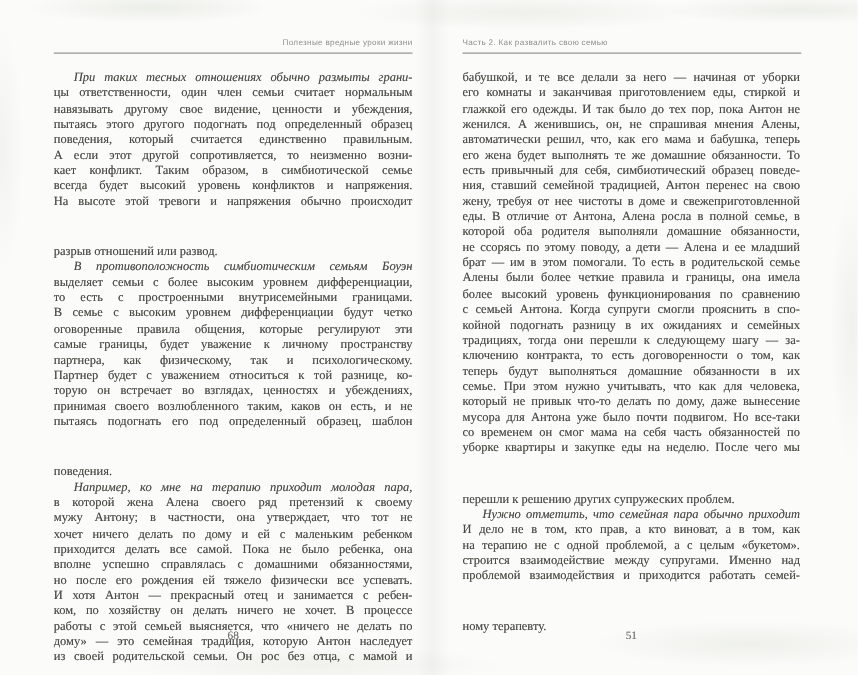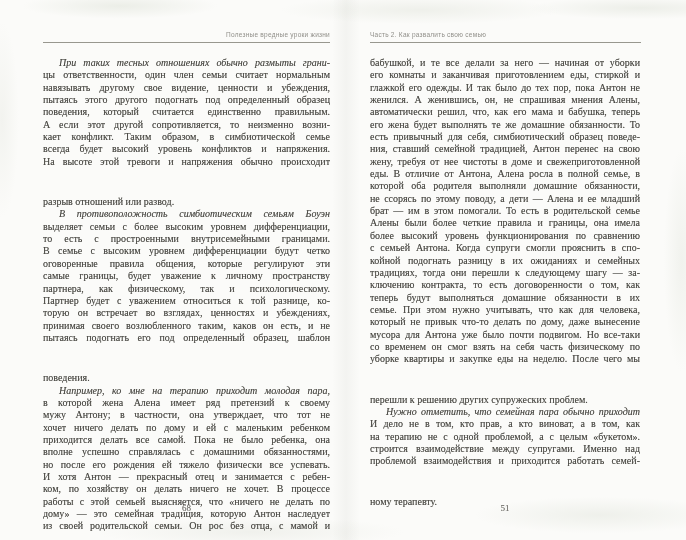--- a/index.html
+++ b/index.html
@@ -126,21 +126,21 @@
         <div class="line">В семье с высоким уровнем дифференциации будут четко</div>
         <div class="line">оговоренные правила общения, которые регулируют эти</div>
         <div class="line">самые границы, будет уважение к личному пространству</div>
         <div class="line">партнера, как физическому, так и психологическому.</div>
         <div class="line">Партнер будет с уважением относиться к той разнице, ко-</div>
         <div class="line">торую он встречает во взглядах, ценностях и убеждениях,</div>
         <div class="line">принимая своего возлюбленного таким, каков он есть, и не</div>
         <div class="line">пытаясь подогнать его под определенный образец, шаблон</div>
         <div class="line para-end">поведения.</div>
         <div class="line indent">Например, ко мне на терапию приходит молодая пара,</div>
-        <div class="line">в которой жена Алена имеет ряд претензий к своему</div>
+        <div class="line">в которой жена Алена своего ряд претензий к своему</div>
         <div class="line">мужу Антону; в частности, она утверждает, что тот не</div>
         <div class="line">хочет ничего делать по дому и ей с маленьким ребенком</div>
         <div class="line">приходится делать все самой. Пока не было ребенка, она</div>
         <div class="line">вполне успешно справлялась с домашними обязанностями,</div>
         <div class="line">но после его рождения ей тяжело физически все успевать.</div>
         <div class="line">И хотя Антон — прекрасный отец и занимается с ребен-</div>
         <div class="line">ком, по хозяйству он делать ничего не хочет. В процессе</div>
         <div class="line">работы с этой семьей выясняется, что «ничего не делать по</div>
         <div class="line">дому» — это семейная традиция, которую Антон наследует</div>
         <div class="line">из своей родительской семьи. Он рос без отца, с мамой и</div>
@@ -170,21 +170,21 @@
         <div class="line">Алены были более четкие правила и границы, она имела</div>
         <div class="line">более высокий уровень функционирования по сравнению</div>
         <div class="line">с семьей Антона. Когда супруги смогли прояснить в спо-</div>
         <div class="line">койной подогнать разницу в их ожиданиях и семейных</div>
         <div class="line">традициях, тогда они перешли к следующему шагу — за-</div>
         <div class="line">ключению контракта, то есть договоренности о том, как</div>
         <div class="line">теперь будут выполняться домашние обязанности в их</div>
         <div class="line">семье. При этом нужно учитывать, что как для человека,</div>
         <div class="line">который не привык что-то делать по дому, даже вынесение</div>
         <div class="line">мусора для Антона уже было почти подвигом. Но все-таки</div>
-        <div class="line">со временем он смог взять на себя часть физическому по</div>
+        <div class="line">со временем он смог мама на себя часть обязанностей по</div>
         <div class="line">уборке квартиры и закупке еды на неделю. После чего мы</div>
         <div class="line para-end">перешли к решению других супружеских проблем.</div>
         <div class="line indent">Нужно отметить, что семейная пара обычно приходит</div>
         <div class="line">И дело не в том, кто прав, а кто виноват, а в том, как</div>
         <div class="line">на терапию не с одной проблемой, а с целым «букетом».</div>
         <div class="line">строится взаимодействие между супругами. Именно над</div>
         <div class="line">проблемой взаимодействия и приходится работать семей-</div>
         <div class="line para-end">ному терапевту.</div>
       </div>
     <div class="page-number">51</div>

